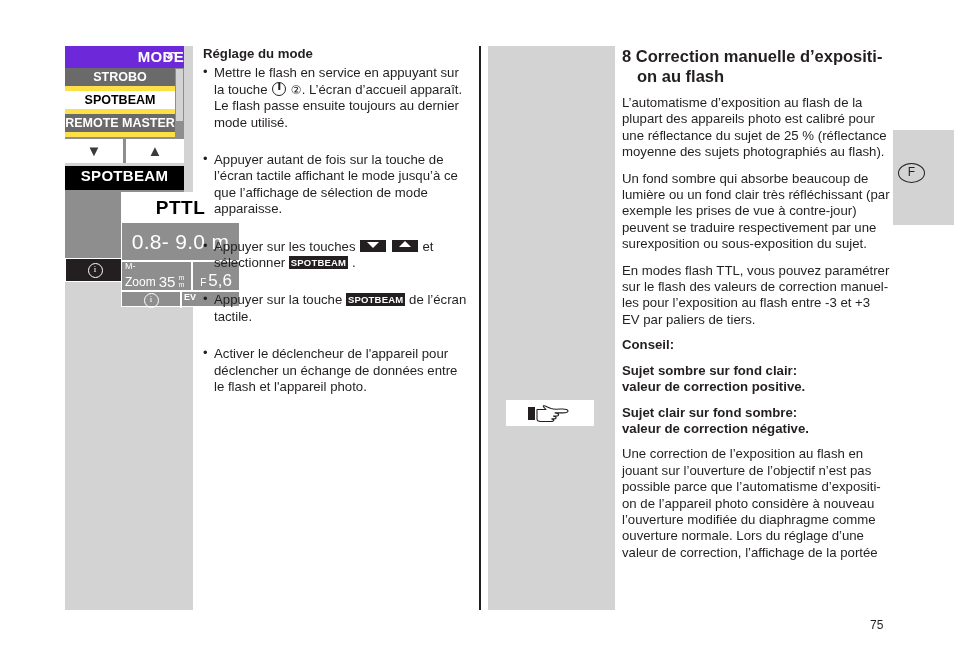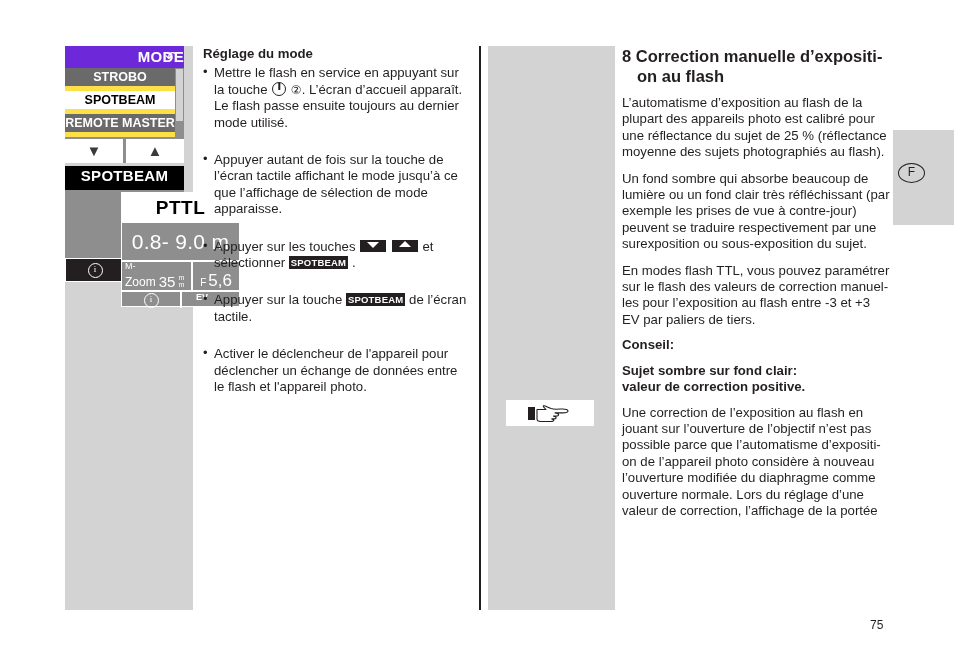--- a/index.html
+++ b/index.html
@@ -122,21 +122,21 @@
     align-items: center;
     justify-content: center;
     box-sizing: border-box;
   }
   .pttl-bottom .ev-cell {
     flex: 1 1 auto;
     color: #ffffff;
     font-size: 9px;
     font-weight: bold;
     line-height: 11px;
-    padding-left: 14px;
+    padding-left: 2px;
   }
   .icon-info {
     display: inline-block;
     width: 13px; height: 13px;
     border: 1.5px solid #ffffff;
     border-radius: 50%;
     color: #ffffff;
     font-size: 9px;
     line-height: 11px;
     text-align: center;
@@ -458,20 +458,21 @@
 
   <div id="col-right" class="text-col">
     <h2 class="sec-title"><span class="num">8</span> <span>Correction manuelle d’expositi-</span> <span>on au flash</span></h2>
 
     <p class="body">L’automatisme d’exposition au flash de la plupart des appareils photo est calibré pour une réflectance du sujet de 25 % (réflectance moyenne des sujets photographiés au flash).</p>
     <p class="body">Un fond sombre qui absorbe beaucoup de lumière ou un fond clair très réfléchissant (par exemple les prises de vue à contre-jour) peuvent se traduire respectivement par une surexposition ou sous-exposition du sujet.</p>
     <p class="tight">En modes flash TTL, vous pouvez paramétrer sur le flash des valeurs de correction manuel-les pour l’exposition au flash entre -3 et +3 EV par paliers de tiers.</p>
 
     <p class="bold">Conseil:</p>
     <p class="bold"><span>Sujet sombre sur fond clair:</span><br><span>valeur de correction positive.</span></p>
+    <p class="bold"><span>Sujet clair sur fond sombre:</span><br><span>valeur de correction négative.</span></p>
 
     <p class="body">Une correction de l’exposition au flash en jouant sur l’ouverture de l’objectif n’est pas possible parce que l’automatisme d’expositi-on de l’appareil photo considère à nouveau l’ouverture modifiée du diaphragme comme ouverture normale. Lors du réglage d’une valeur de correction, l’affichage de la portée</p>
   </div>
 
   <div id="lang-tab"></div>
   <div id="lang-mark-pos">F</div>
 
   <div id="page-number">75</div>
 
 </div>

